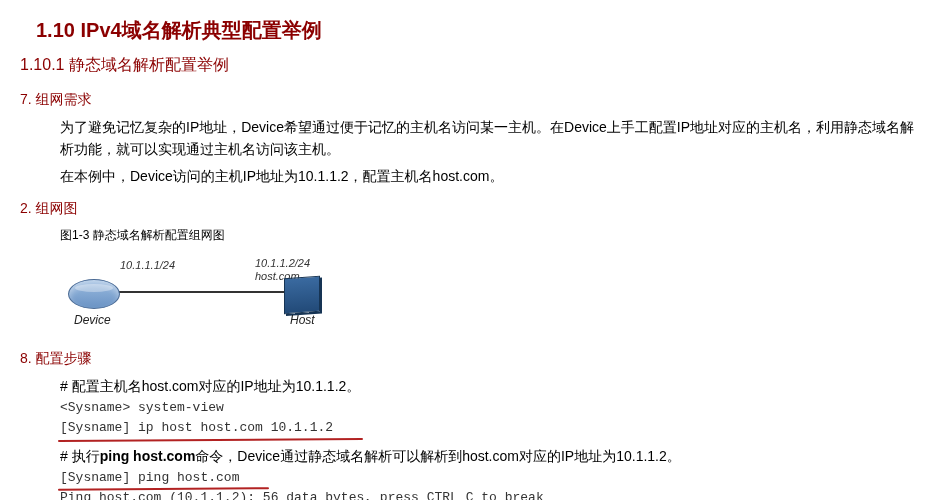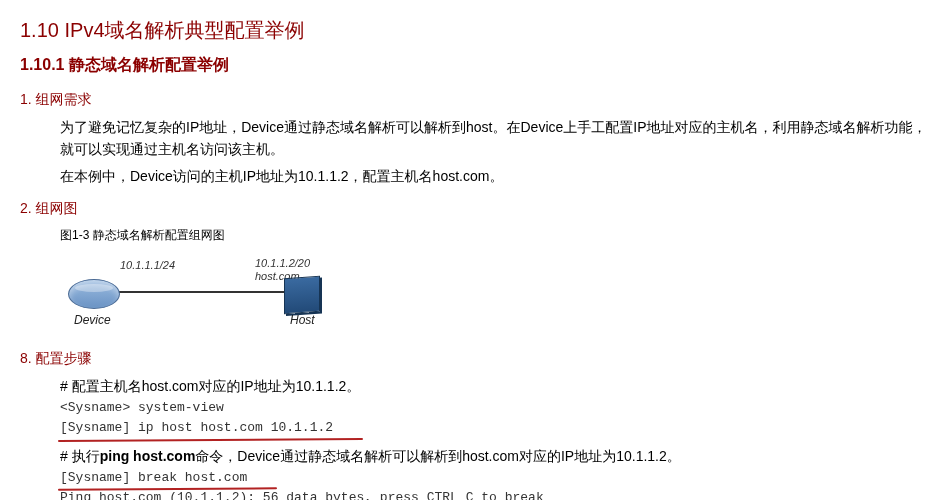--- a/index.html
+++ b/index.html
@@ -7,27 +7,27 @@
     font-size: 14px;
     color: #333;
     margin: 0;
     padding: 10px 20px;
     line-height: 1.6;
     background: #fff;
   }
   .h1 {
     color: #8B0000;
     font-size: 20px;
-    font-weight: normal;
-    margin: 4px 0 6px 0;
+    font-weight: bold;
+    margin: 4px 0 6px 16px;
   }
   .h2 {
     color: #8B0000;
     font-size: 16px;
-    font-weight: bold;
+    font-weight: normal;
     margin: 4px 0 6px 0;
   }
   .h3 {
     color: #8B0000;
     font-size: 14px;
     font-weight: normal;
     margin: 10px 0 6px 0;
   }
   .body-text {
     margin-left: 40px;
@@ -142,43 +142,43 @@
     transform: rotate(-0.4deg);
   }
   .bold { font-weight: bold; text-align: center; }
 </style>
 </head>
 <body>
 
 <div class="h1">1.10  IPv4域名解析典型配置举例</div>
 <div class="h2">1.10.1  静态域名解析配置举例</div>
 
-<div class="h3">1. 组网需求</div>
-<div class="body-text">为了避免记忆复杂的IP地址，Device通过静态域名解析可以解析到host。在Device上手工配置IP地址对应的主机名，利用静态域名解析功能，就可以实现通过主机名访问该主机。</div>
+<div class="h3">7. 组网需求</div>
+<div class="body-text">为了避免记忆复杂的IP地址，Device希望通过便于记忆的主机名访问某一主机。在Device上手工配置IP地址对应的主机名，利用静态域名解析功能，就可以实现通过主机名访问该主机。</div>
 <div class="body-text">在本例中，Device访问的主机IP地址为10.1.1.2，配置主机名host.com。</div>
 
 <div class="h3">2. 组网图</div>
 <div class="fig-caption">图1-3 静态域名解析配置组网图</div>
 
 <div class="diagram">
   <div class="iface-left">10.1.1.1/24</div>
   <div class="iface-right">
-    <span>10.1.1.2/20</span><br>
+    <span>10.1.1.2/24</span><br>
     <span>host.com</span>
   </div>
   <div class="link-line"></div>
   <div class="router"></div>
   <div class="host-box"></div>
   <div class="dev-label left">Device</div>
   <div class="dev-label right">Host</div>
 </div>
 
 <div class="h3">8. 配置步骤</div>
 
 <div class="step-text"># 配置主机名host.com对应的IP地址为10.1.1.2。</div>
 <div class="code">&lt;Sysname&gt; system-view</div>
 <div class="code"><span class="underlined">[Sysname] ip host host.com 10.1.1.2</span></div>
 
 <div class="step-text">
   <span># 执行</span><span class="bold">ping host.com</span><span>命令，Device通过静态域名解析可以解析到host.com对应的IP地址为10.1.1.2。</span>
 </div>
-<div class="code"><span class="underlined">[Sysname] break host.com</span></div>
+<div class="code"><span class="underlined">[Sysname] ping host.com</span></div>
 <div class="code">Ping host.com (10.1.1.2): 56 data bytes, press CTRL_C to break</div>
 
 </body></html>

